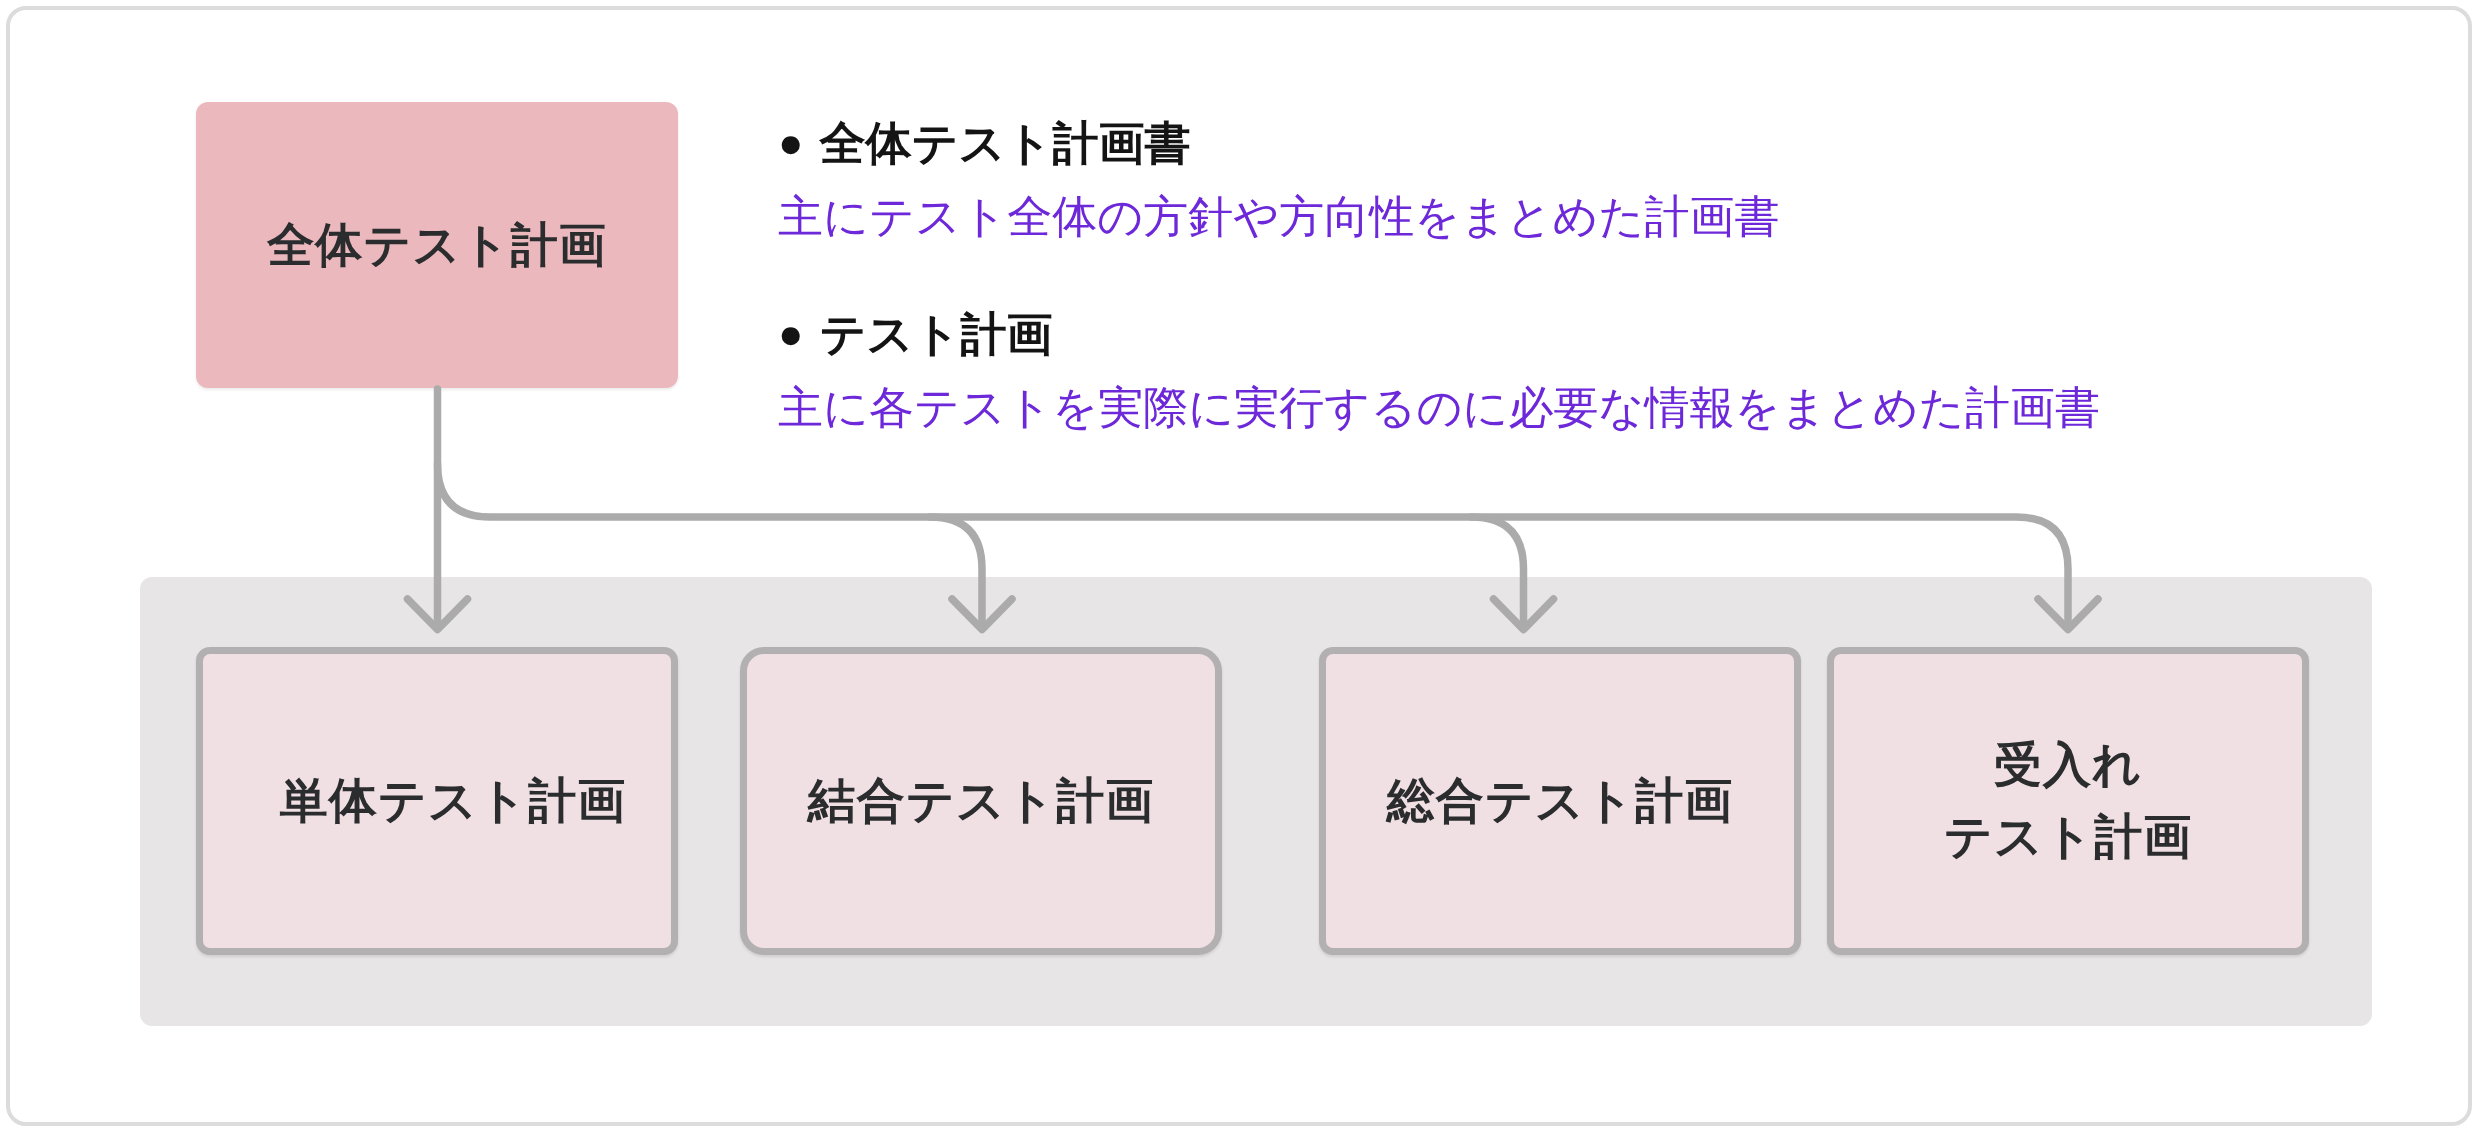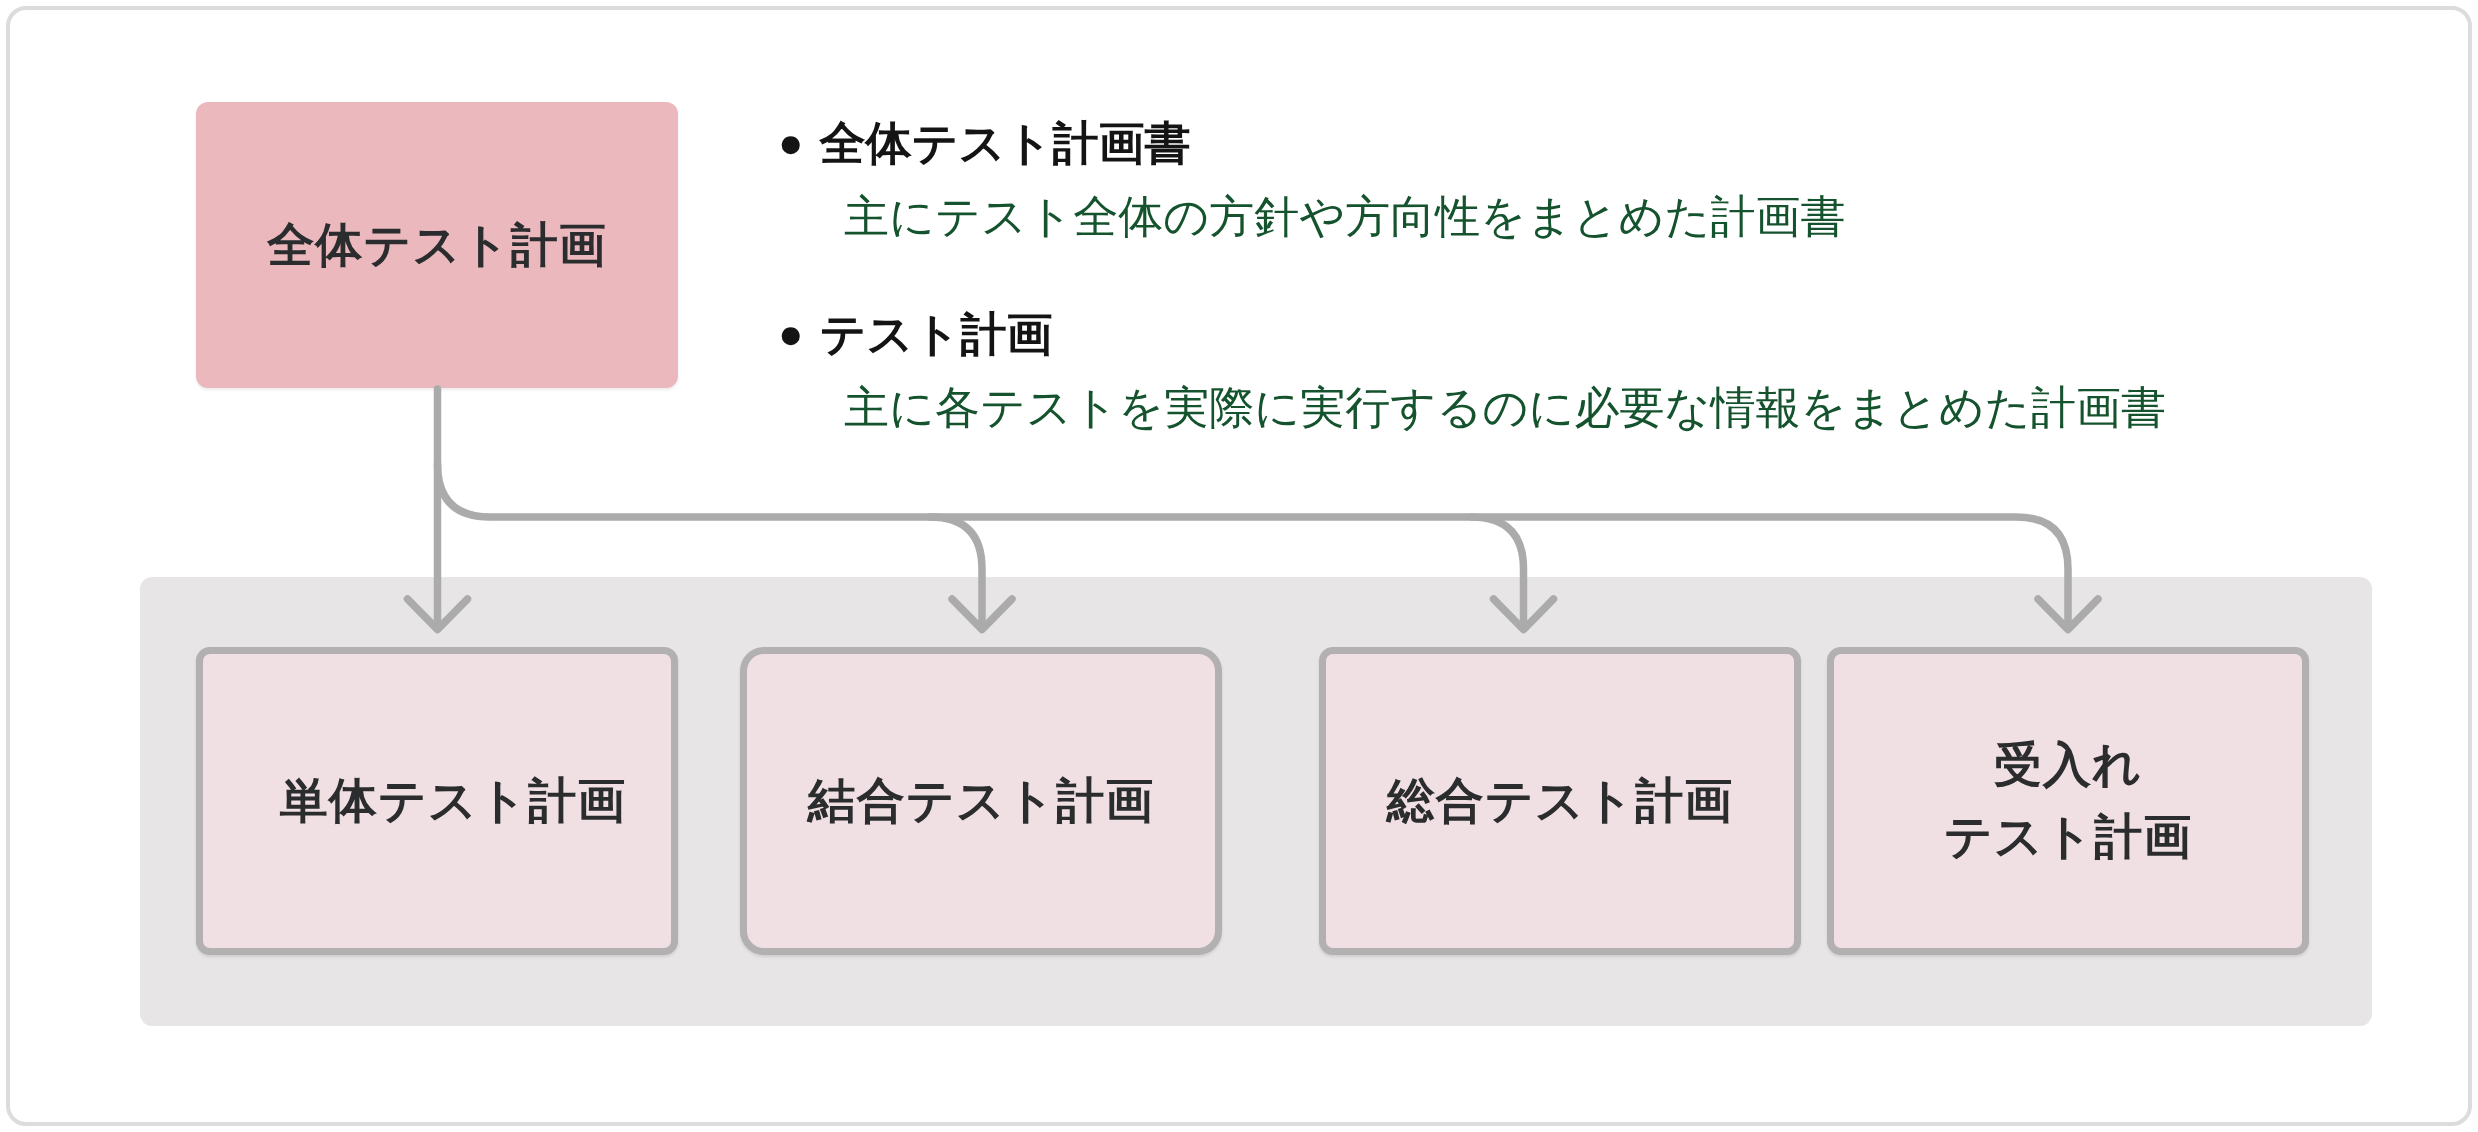--- a/index.html
+++ b/index.html
@@ -23,22 +23,22 @@
     letter-spacing:1px;
   }
   .legend { position:absolute; left:778px; top:112px; width:1560px; }
   .legend-item + .legend-item { margin-top:56px; }
   .legend-head {
     display:flex; align-items:center; gap:16px;
     font-size:46px; font-weight:700; color:#141414; line-height:62px;
   }
   .legend-head .bullet { font-size:42px; line-height:62px; }
   .legend-desc {
-    margin-left:66px; margin-top:12px;
-    font-size:45px; font-weight:400; color:#14532d; line-height:61px;
+    margin-top:12px;
+    font-size:45px; font-weight:400; color:#6d28d9; line-height:61px;
   }
   .group-panel {
     position:absolute; left:140px; top:577px; width:2232px; height:449px;
     background:var(--group-panel-fill,#e7e5e6); border-radius:12px;
   }
   .child-box {
     position:absolute; top:647px; width:482px; height:308px; box-sizing:border-box;
     background:var(--child-box-fill,#f1e0e3);
     border:7px solid var(--child-box-border,#b3b0b1); border-radius:14px;
     display:flex; align-items:center; justify-content:center;

